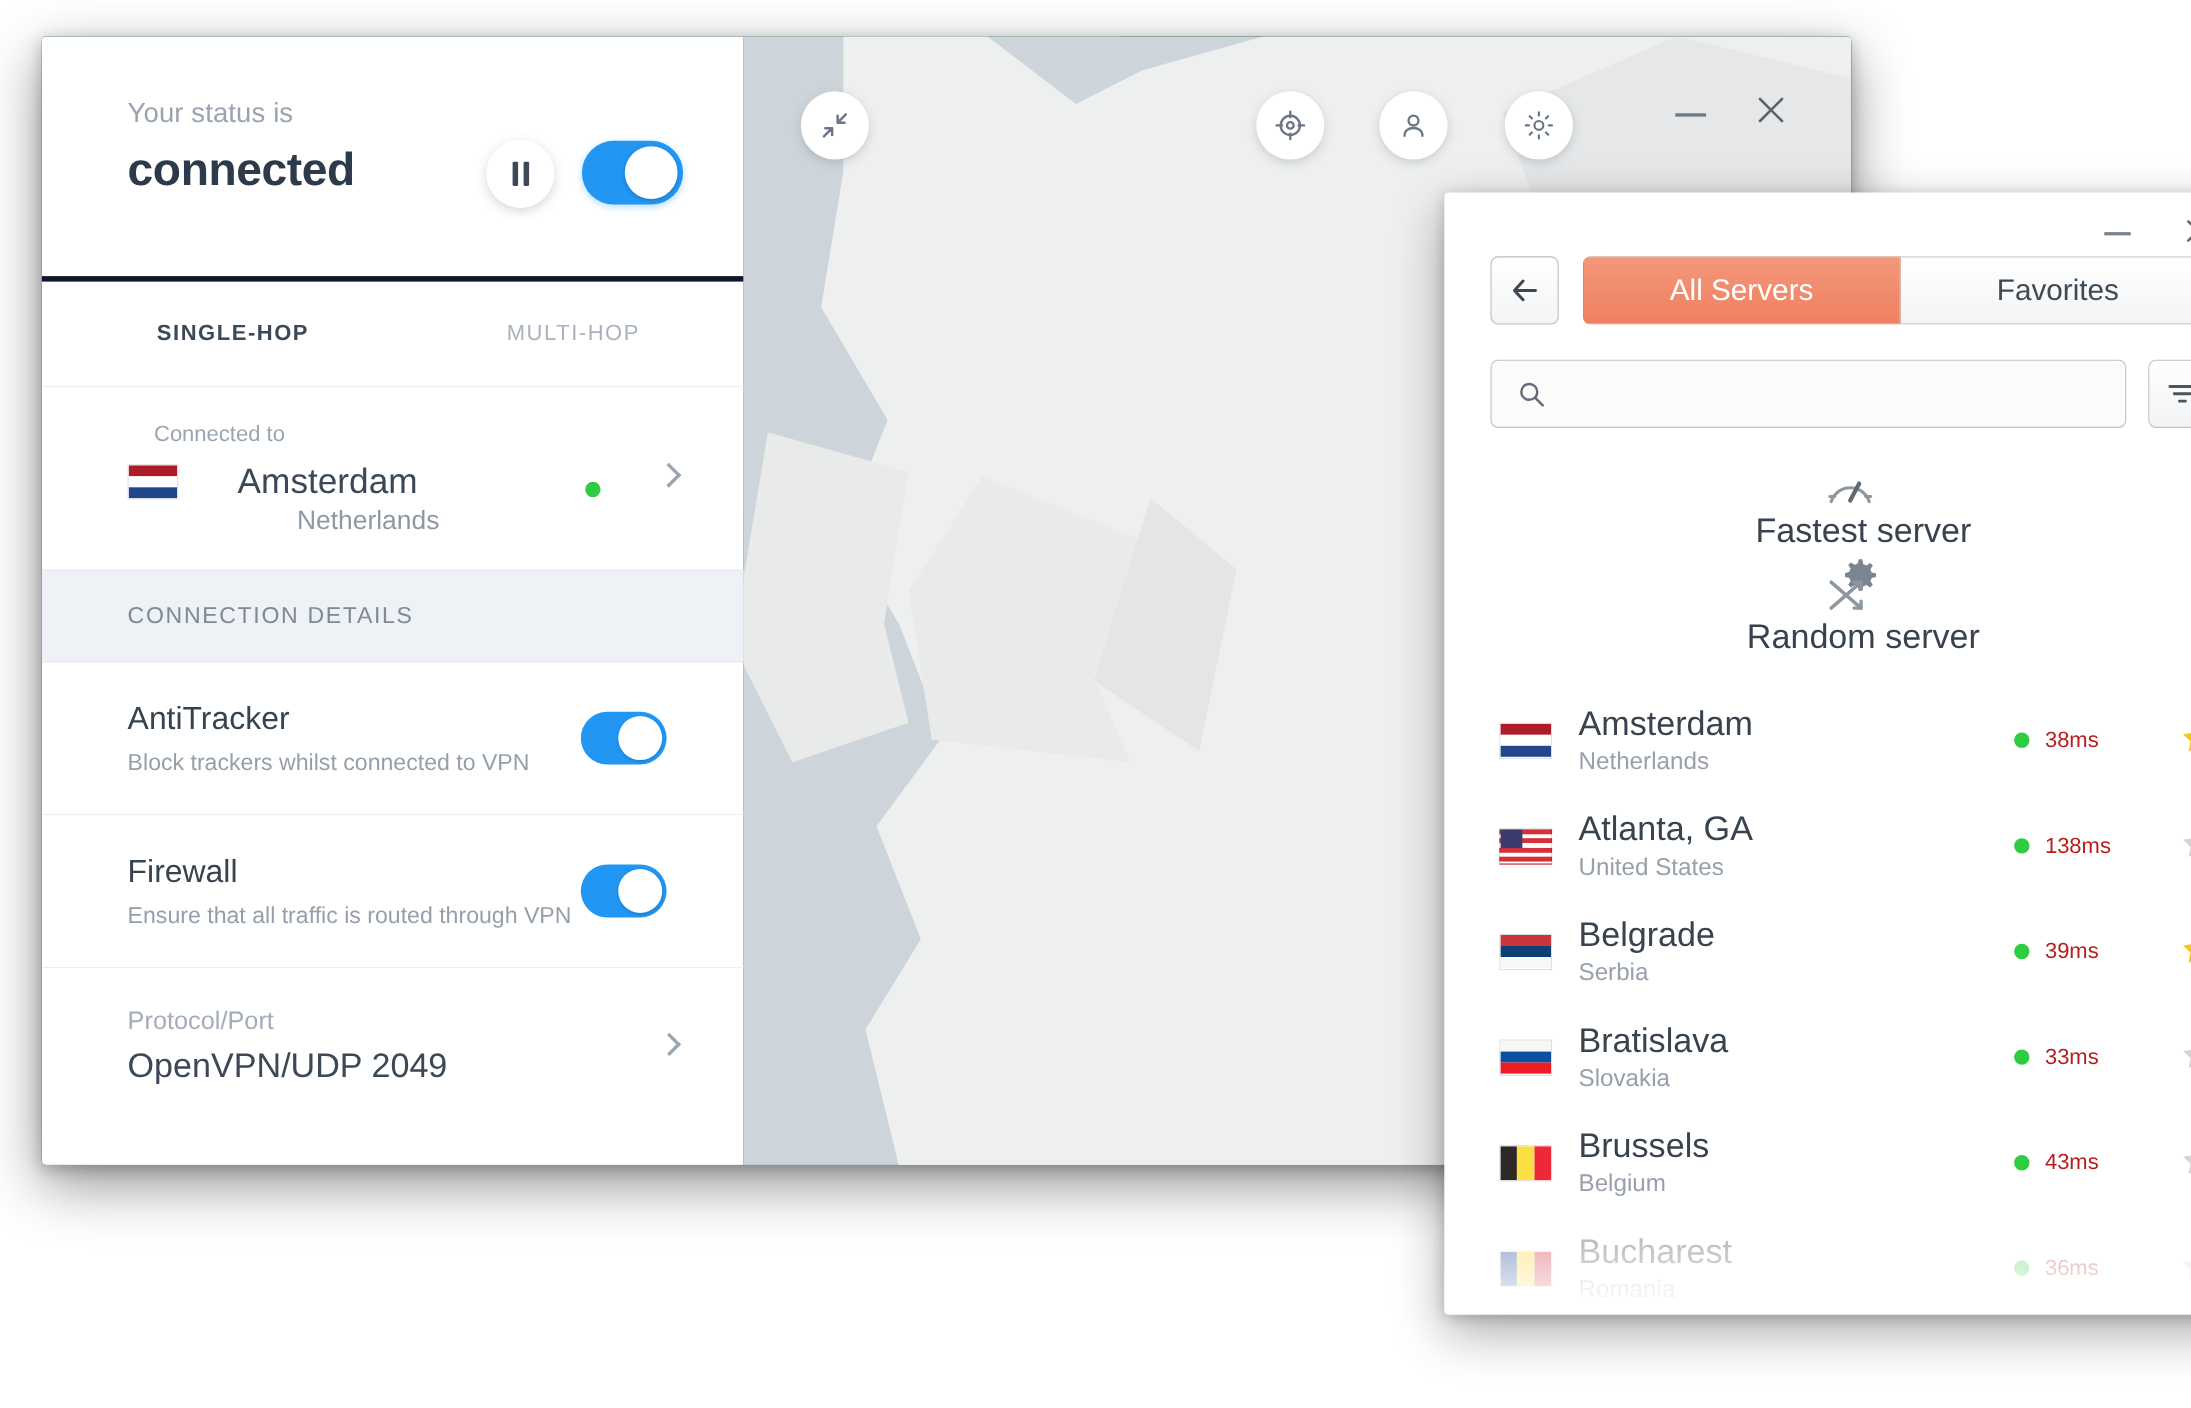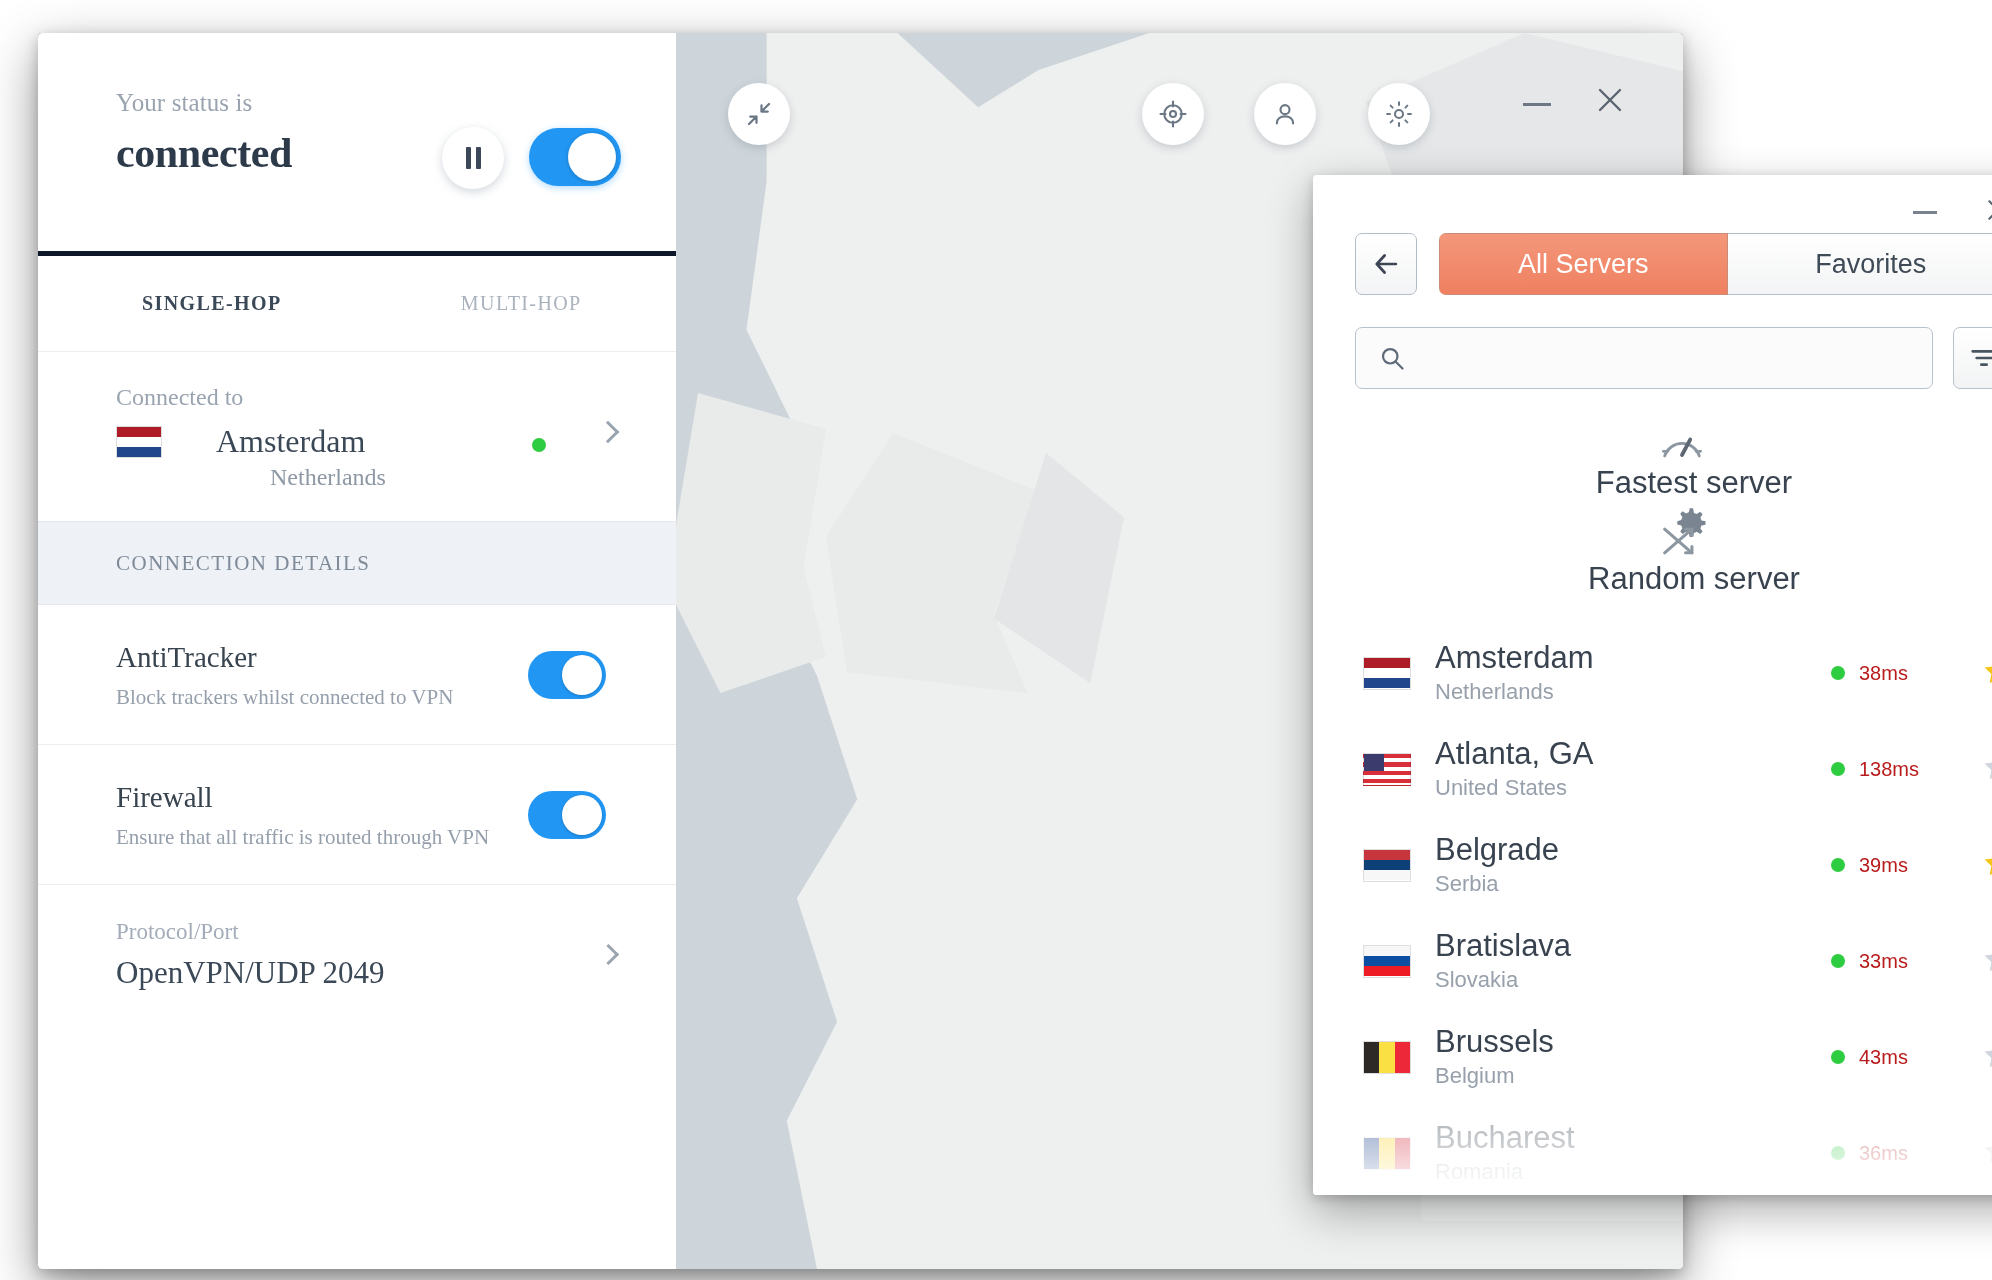--- a/index.html
+++ b/index.html
@@ -7,27 +7,26 @@
     width: 1992px; height: 1280px;
     background: #ffffff;
     font-family: "Liberation Sans", sans-serif;
     overflow: hidden;
   }
   #root { position: relative; width: 1992px; height: 1280px; }
 
   
   .main-window {
     position: absolute; left: 38px; top: 33px;
-    width: 1645px; height: 1236px;
+    width: 1645px; height: 1026px;
     border-radius: 4px;
     background: #14532d;
     box-shadow: 0 18px 52px rgba(0,0,0,0.42), 0 4px 14px rgba(0,0,0,0.22);
     overflow: hidden;
     display: flex;
-    font-family: Liberation Serif, serif;
   }
 
   
   .left-panel {
     width: 638px; height: 100%;
     background: #ffffff;
     position: relative;
     flex: none;
   }
   .status-block {
@@ -74,21 +73,21 @@
     flex: 1; text-align: center; font-size: 20px; font-weight: bold;
     letter-spacing: 1.4px; cursor: pointer;
   }
   .hop-tab.active { color: #3b4857; }
   .hop-tab.inactive { color: #a9b2bd; font-weight: normal; letter-spacing: 1.4px; }
 
   .connected-to {
     border-top: 1px solid #eceff2;
     padding: 32px 0 30px 78px; position: relative;
   }
-  .connected-to .ct-label { font-size: 24px; color: #9aa4b0; }
+  .connected-to .ct-label { font-size: 20px; color: #9aa4b0; margin-left: 24px; }
   .ct-row { display: flex; align-items: center; margin-top: 12px; }
   .flag {
     width: 46px; height: 32px; flex: none;
     border: 1px solid rgba(0,0,0,0.13);
     display: flex; flex-direction: column; overflow: hidden;
   }
   .flag span { display: block; flex: 1; }
   .ct-city { font-size: 32px; color: #3b4857; margin-left: 54px; }
   .ct-country { font-size: 24px; color: #8e98a4; margin-left: 154px; margin-top: 4px; }
   .ct-dot {

